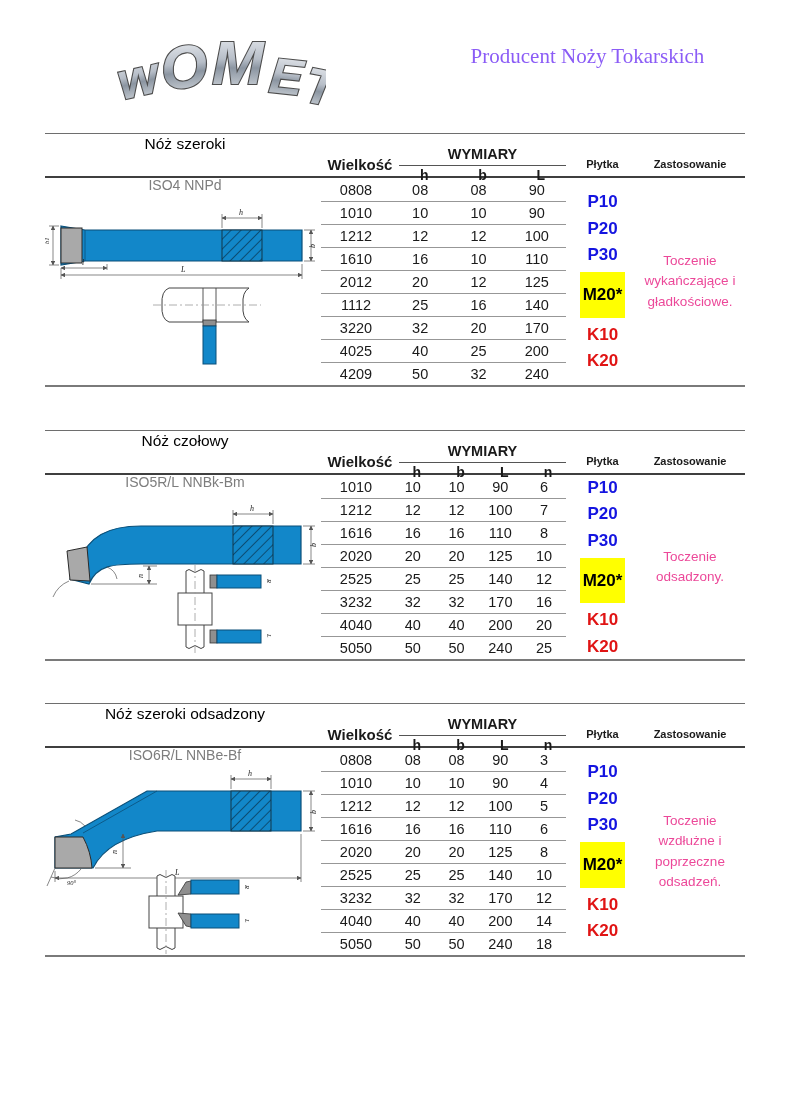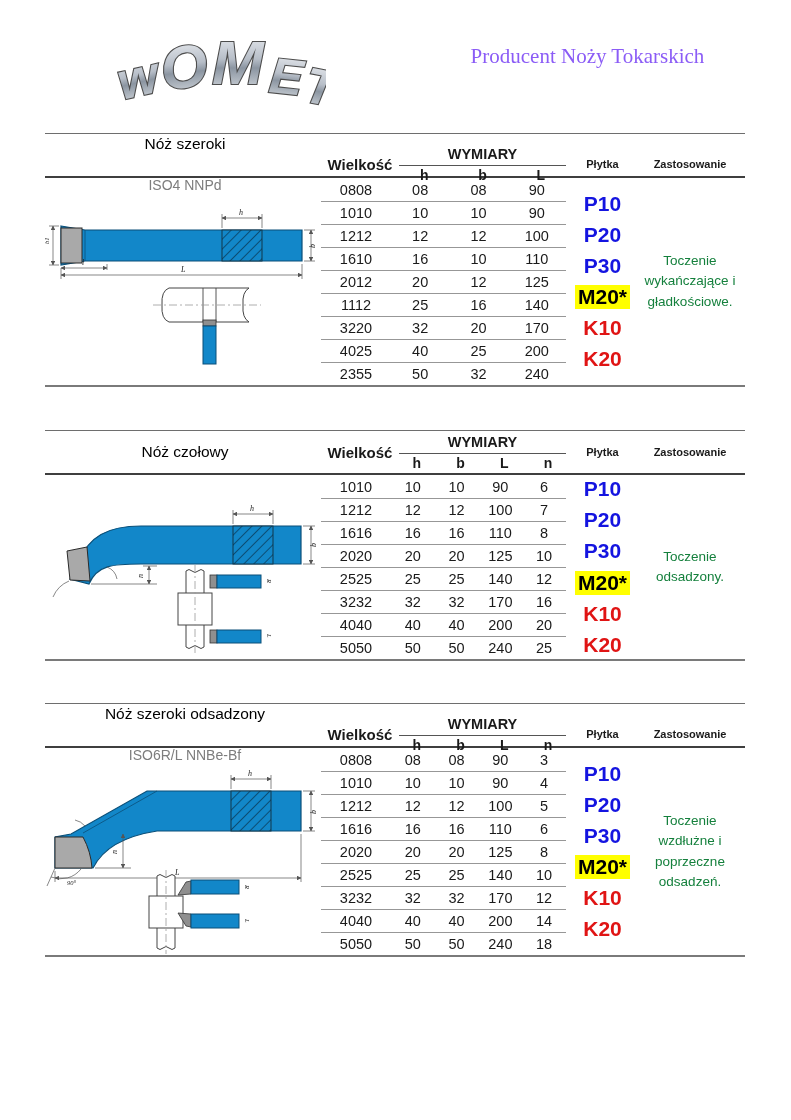--- a/index.html
+++ b/index.html
@@ -32,28 +32,28 @@
   .sec-body{position:relative;border-bottom:2.5px solid #7a7a7a;}
   .rows-area{position:absolute;left:276px;top:0;width:245px;}
   .data-row{display:grid;height:23px;align-items:center;box-sizing:border-box;}
   .data-row + .data-row{border-top:1px solid #979797;}
   .rows-area.cols-3 .data-row{grid-template-columns:70px repeat(3,58.33px);}
   .rows-area.cols-4 .data-row{grid-template-columns:70px repeat(4,43.75px);}
   .cell{text-align:center;font-size:14.5px;color:#1a1a1a;}
 
   .plytka-area{position:absolute;left:525px;top:0;width:65px;height:100%;
                display:flex;flex-direction:column;justify-content:center;align-items:center;gap:7px;}
-  .plytka-item{font-weight:bold;font-size:21px;line-height:1.15;text-align:center;}
+  .plytka-item{font-weight:bold;font-size:17px;line-height:1.15;text-align:center;}
   .pv-blue{color:var(--plytka-blue,#1414e0);}
   .pv-red{color:var(--plytka-red,#e01414);}
-  .pv-highlight{color:#000;background:var(--plytka-hl,#ffff00);padding:0 3px;}
+  .pv-highlight{color:#000;background:var(--plytka-hl,#ffff00);padding:13px 3px;}
 
   .application-area{position:absolute;left:590px;top:0;width:110px;height:100%;
                     display:flex;align-items:center;justify-content:center;}
-  .application-text{font-size:13.5px;text-align:center;line-height:1.5;color:#15803d;}
+  .application-text{font-size:13.5px;text-align:center;line-height:1.5;color:#ec4899;}
 
   .drawing-area{position:absolute;left:0;top:0;width:280px;height:100%;}
   .drawing-area svg{display:block;}
   .dimtxt{font-family:"Liberation Serif",serif;font-style:italic;font-size:8px;fill:#222;}
   .dimtxt-sm{font-family:"Liberation Serif",serif;font-style:italic;font-size:6.5px;fill:#222;}
 </style>
 </head>
 <body>
 
 <div class="page">
@@ -190,21 +190,21 @@
             <div class="cell">20</div>
             <div class="cell">170</div>
           </div>
           <div class="data-row">
             <div class="cell">4025</div>
             <div class="cell">40</div>
             <div class="cell">25</div>
             <div class="cell">200</div>
           </div>
           <div class="data-row">
-            <div class="cell">2355</div>
+            <div class="cell">4209</div>
             <div class="cell">50</div>
             <div class="cell">32</div>
             <div class="cell">240</div>
           </div>
         </div>
       <div class="plytka-area">
           <div class="plytka-item pv-blue">P10</div>
           <div class="plytka-item pv-blue">P20</div>
           <div class="plytka-item pv-blue">P30</div>
           <div class="plytka-item pv-highlight">M20*</div>
@@ -214,20 +214,21 @@
       <div class="application-area">
         <div class="application-text">Toczenie wykańczające i gładkościowe.</div>
       </div>
     </div>
   </section>
 
   <section class="tool-section" style="top:430px">
     <div class="sec-header">
       <div class="name-cell">
         <div class="tool-title">Nóż czołowy</div>
+        <div class="tool-subtitle">ISO5R/L NNBk-Bm</div>
       </div>
       <div class="size-head">Wielkość</div>
       <div class="wymiary-cell">
         <div class="wymiary-title">WYMIARY</div>
         <div class="dim-cols cols-4">
             <span>h</span>
             <span>b</span>
             <span>L</span>
             <span>n</span>
           </div>

